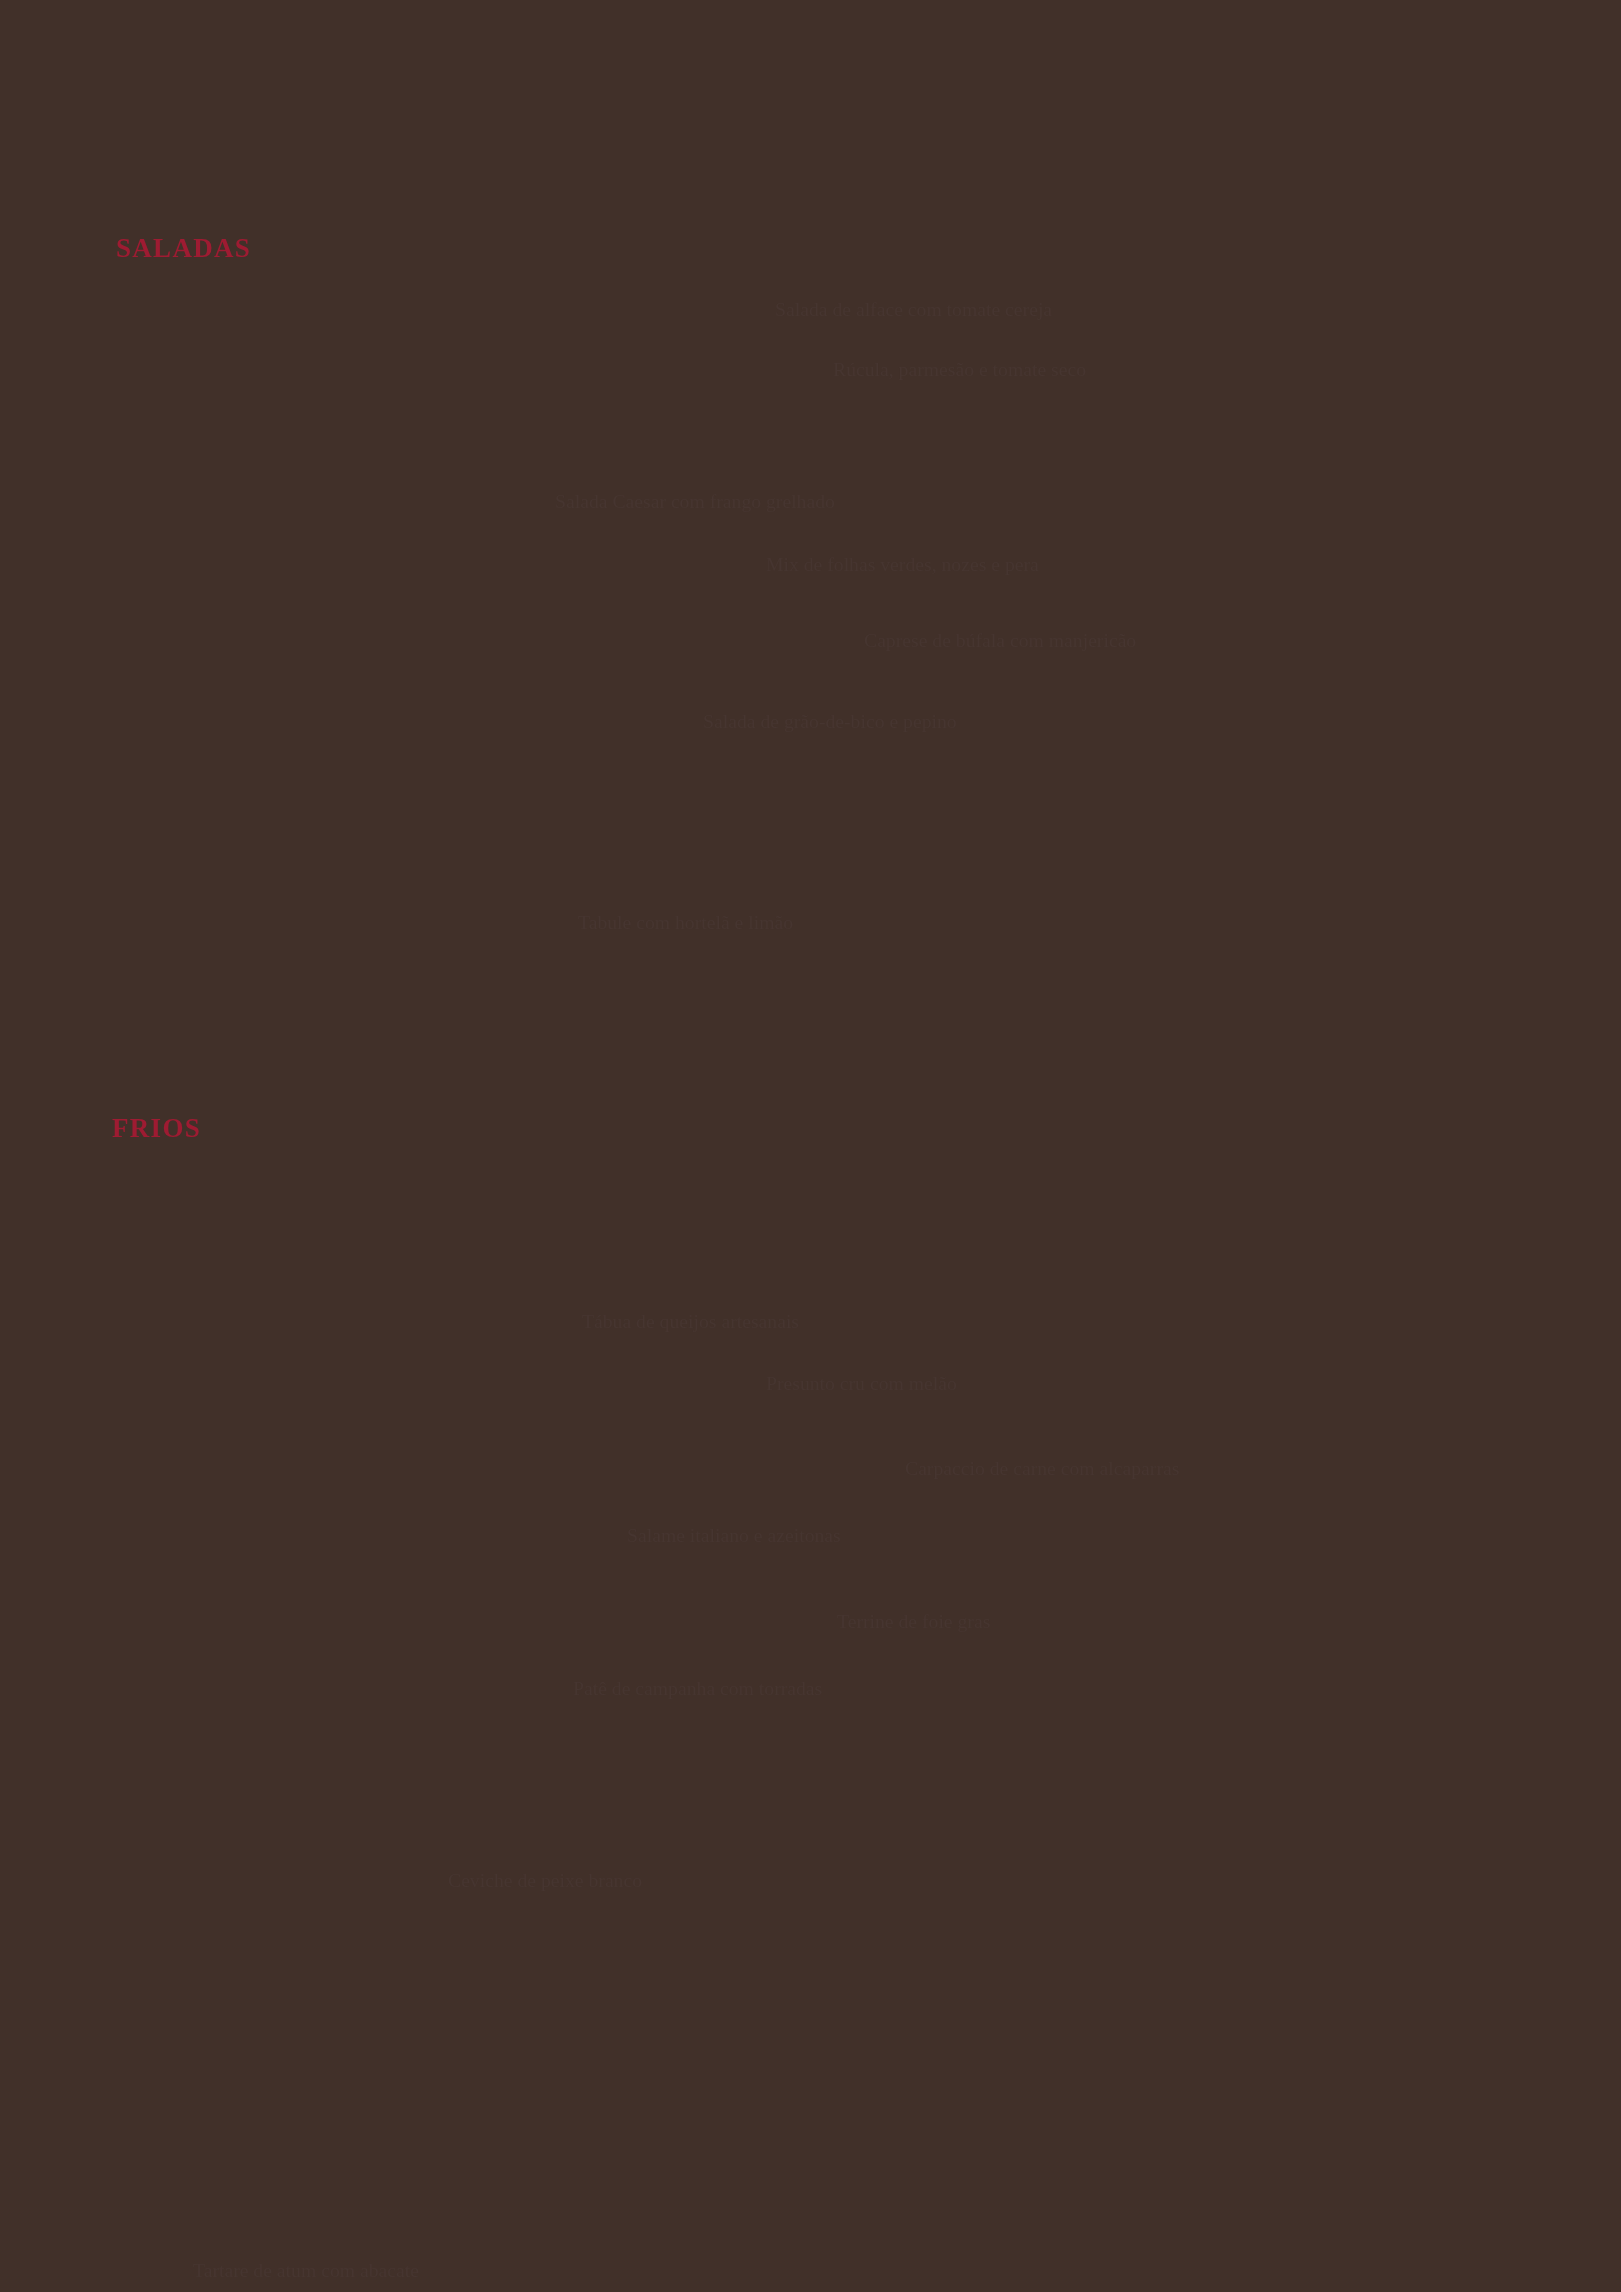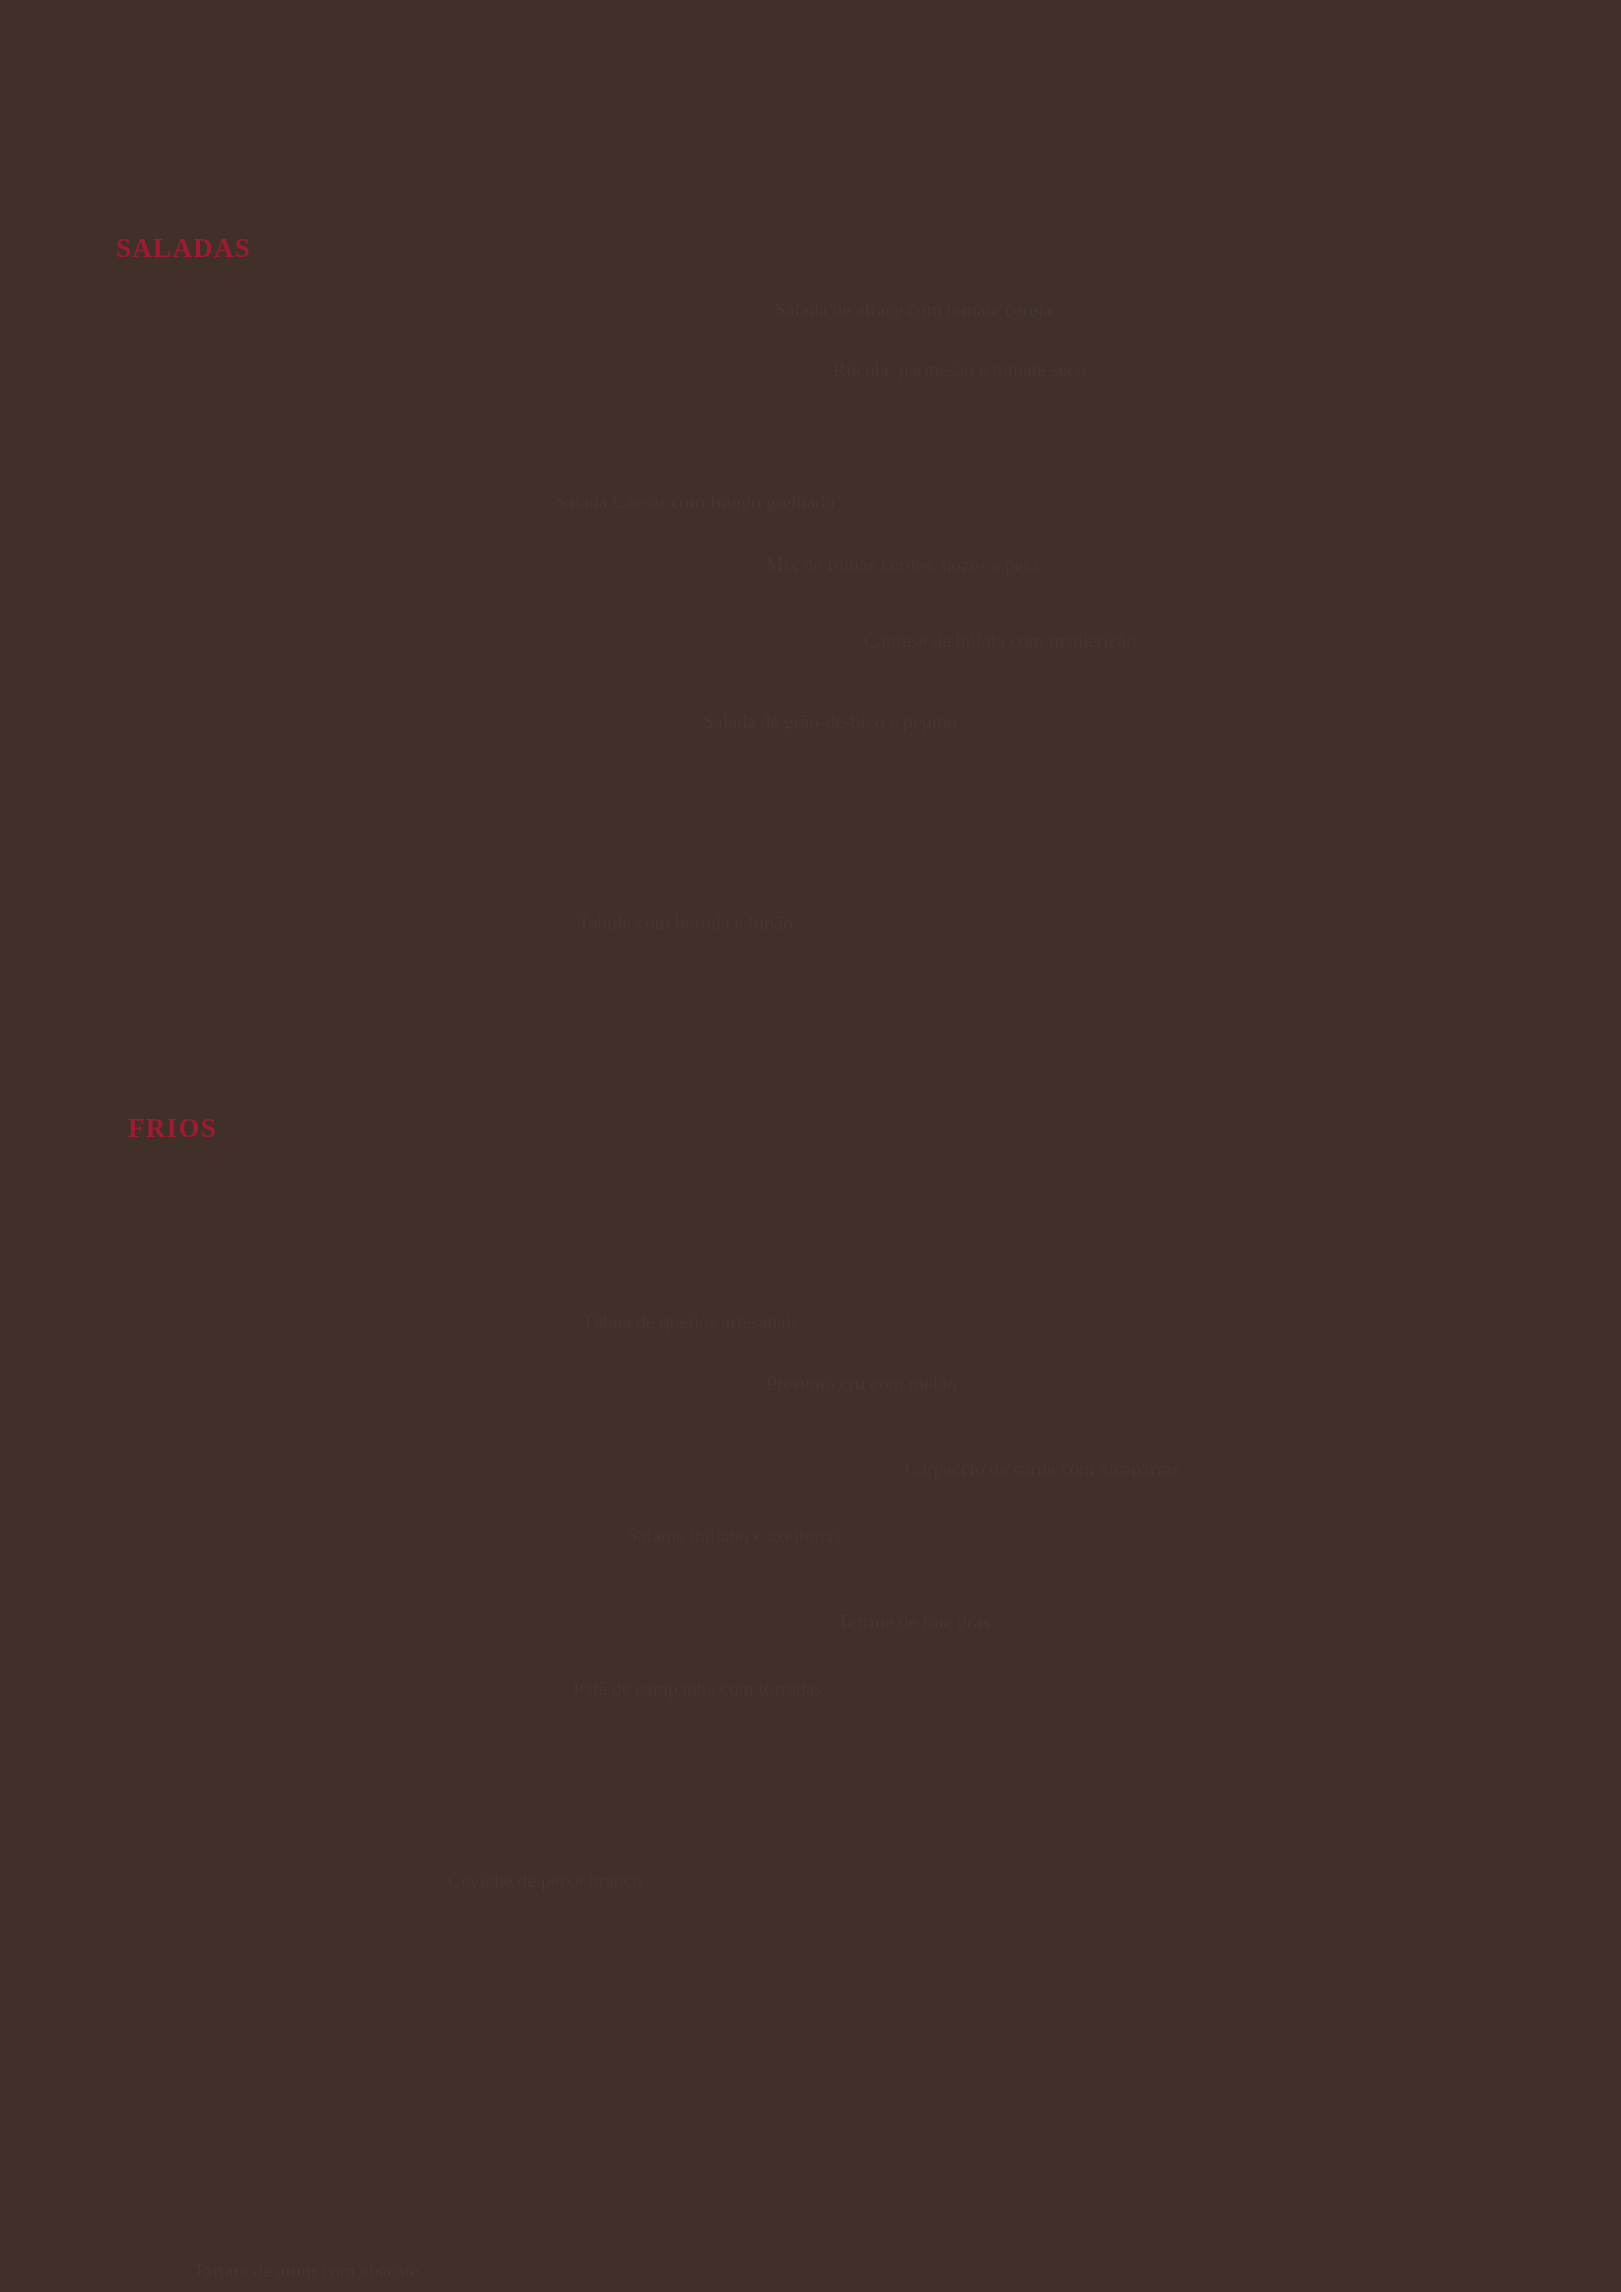--- a/index.html
+++ b/index.html
@@ -28,21 +28,21 @@
     position: absolute;
     color: #9e1b32;
     font-family: "Liberation Serif", serif;
     font-weight: bold;
     font-size: 27px;
     letter-spacing: 1.3px;
     line-height: 1;
     white-space: nowrap;
   }
   #heading-saladas { left: 116px; top: 235px; }
-  #heading-frios   { left: 128px; top: 1115px; }
+  #heading-frios   { left: 112px; top: 1115px; }
 
   
   .menu-item {
     position: absolute;
     color: #463530;
     font-family: "Liberation Serif", serif;
     font-size: 19.7px;
     line-height: 1.35;
     white-space: nowrap;
   }

